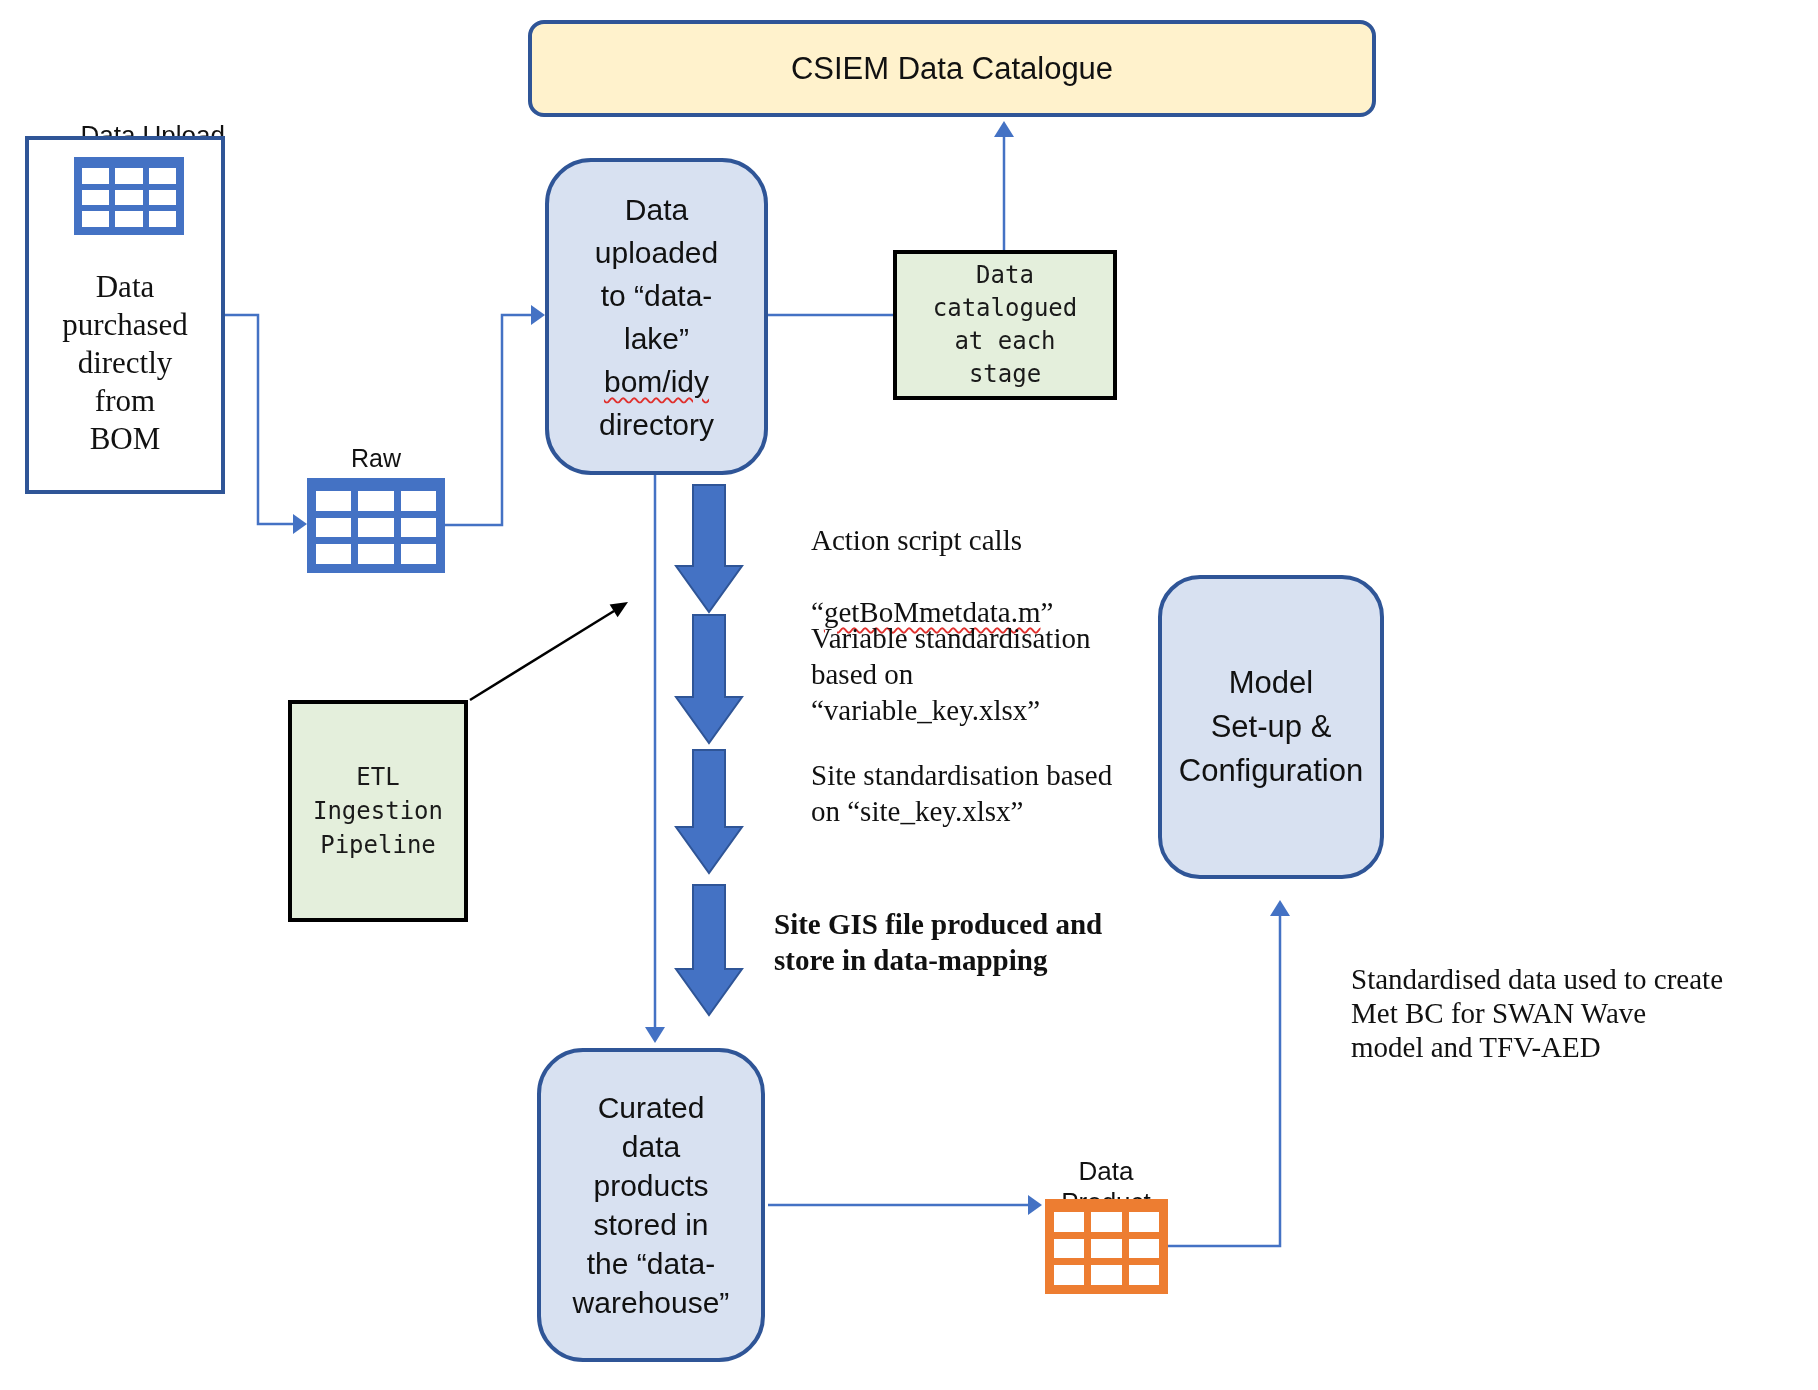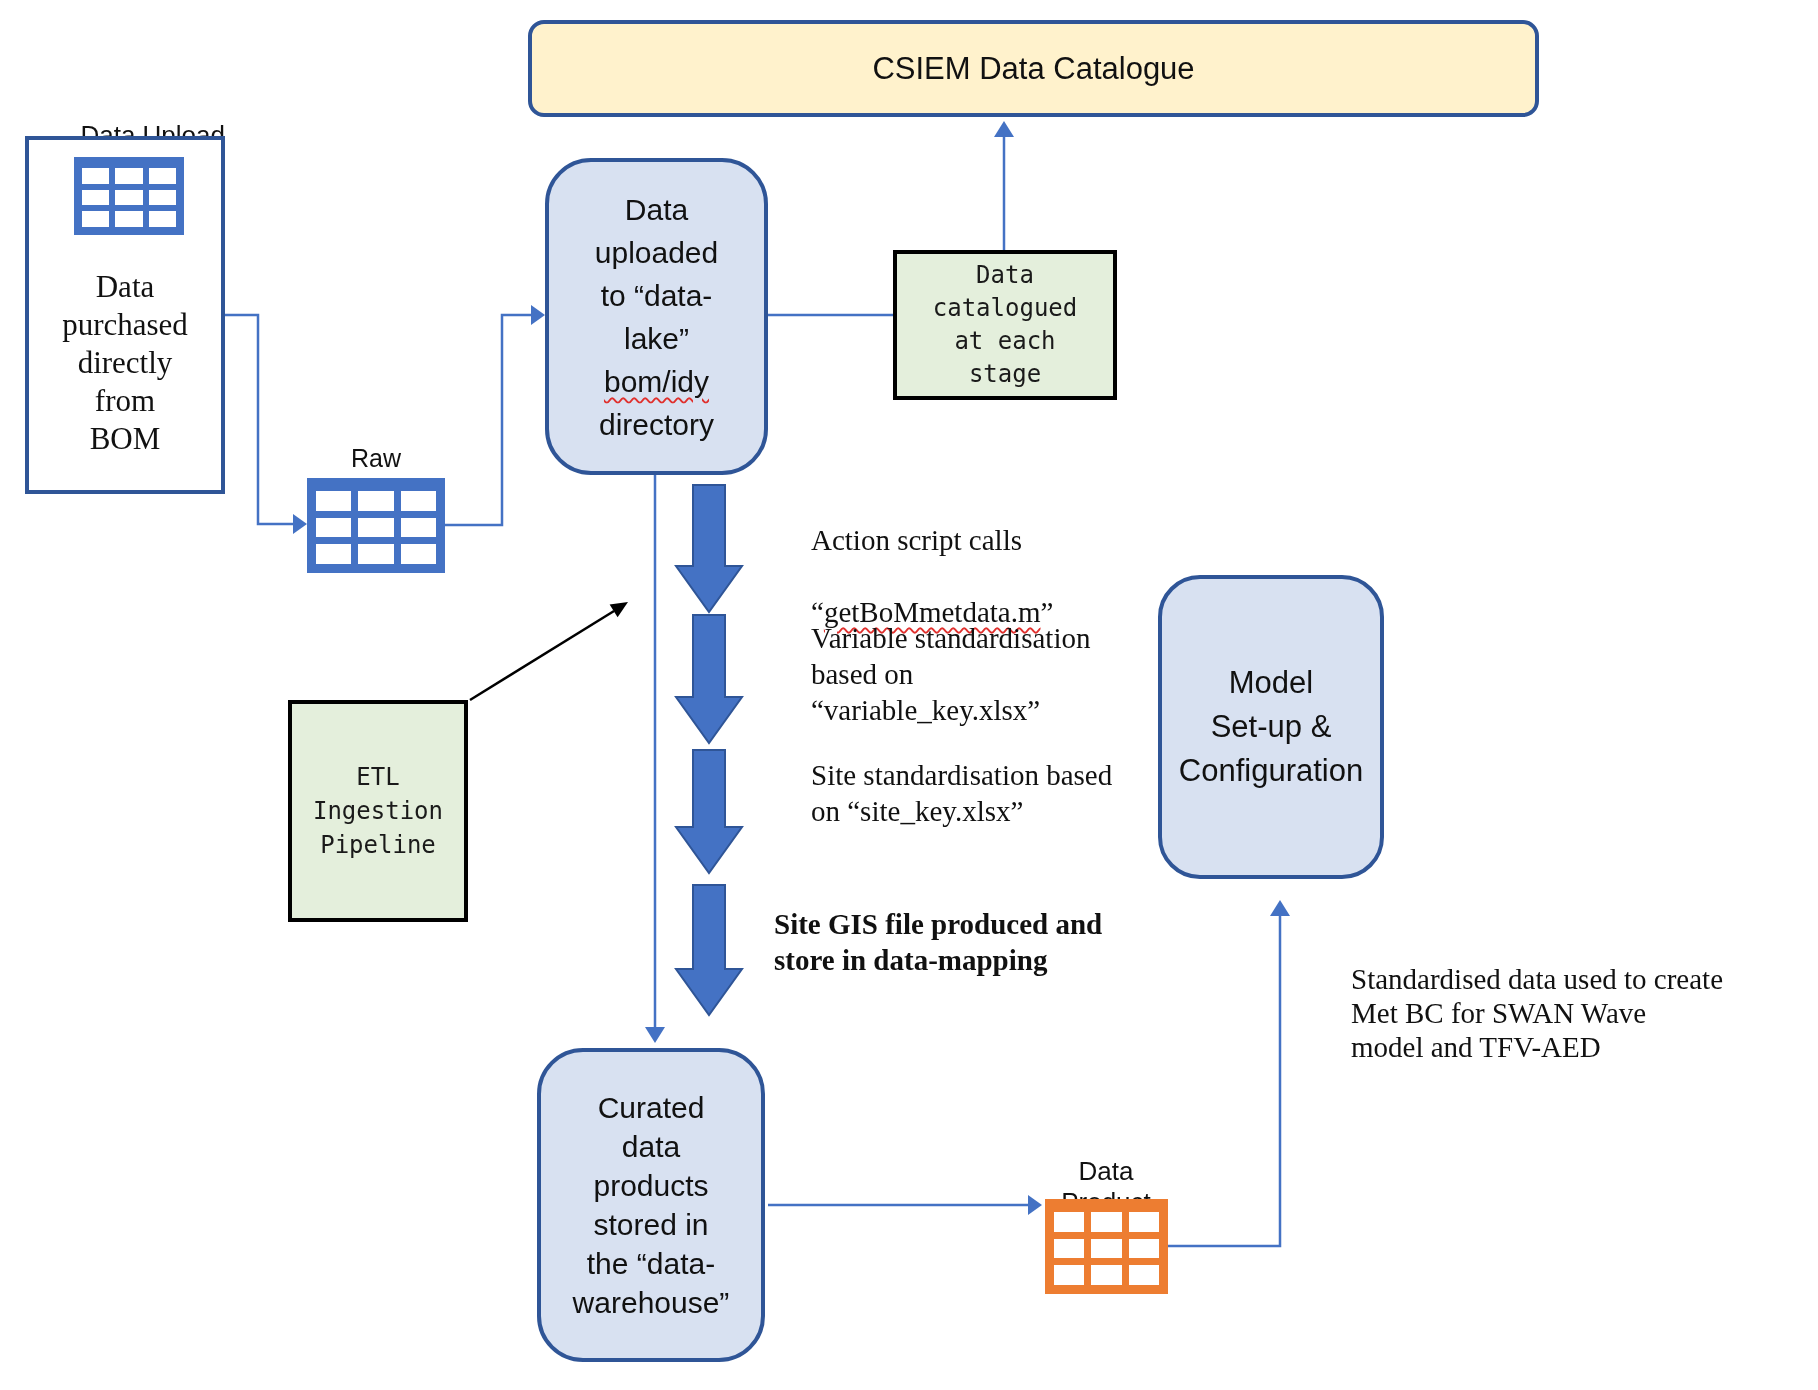--- a/index.html
+++ b/index.html
@@ -4,21 +4,21 @@
 <style>
   html,body{margin:0;padding:0;background:#fff;}
   *{box-sizing:border-box;}
   #stage{position:relative;width:1818px;height:1390px;background:#fff;overflow:hidden;
          font-family:"Liberation Sans", sans-serif;color:#111;}
   .abs{position:absolute;}
   .overlay{position:absolute;left:0;top:0;width:1818px;height:1390px;z-index:1;}
   .node{position:absolute;z-index:2;display:flex;align-items:center;justify-content:center;
         text-align:center;white-space:pre-line;}
   
-  .catalogue{left:528px;top:20px;width:1011px;height:97px;background:#FFF2CC;
+  .catalogue{left:528px;top:20px;width:848px;height:97px;background:#FFF2CC;
              border:4px solid #2F5597;border-radius:16px;font-size:31px;}
   .upload-box{left:25px;top:136px;width:200px;height:358px;background:#fff;
               border:4px solid #2F5597;display:block;}
   .upload-label{left:25px;top:100px;width:200px;text-align:right;font-size:26px;z-index:2;margin-top:20px;}
   .upload-text{position:absolute;left:0;right:0;top:128px;font-family:"Liberation Serif",serif;
                font-size:31px;line-height:38px;text-align:center;white-space:pre-line;}
   .lake-box{left:545px;top:158px;width:223px;height:317px;background:#D8E1F1;
             border:4px solid #2F5597;border-radius:46px;font-size:30px;line-height:43px;
             flex-direction:column;}
   .green-box{background:#E4EFDC;border:4px solid #000;

